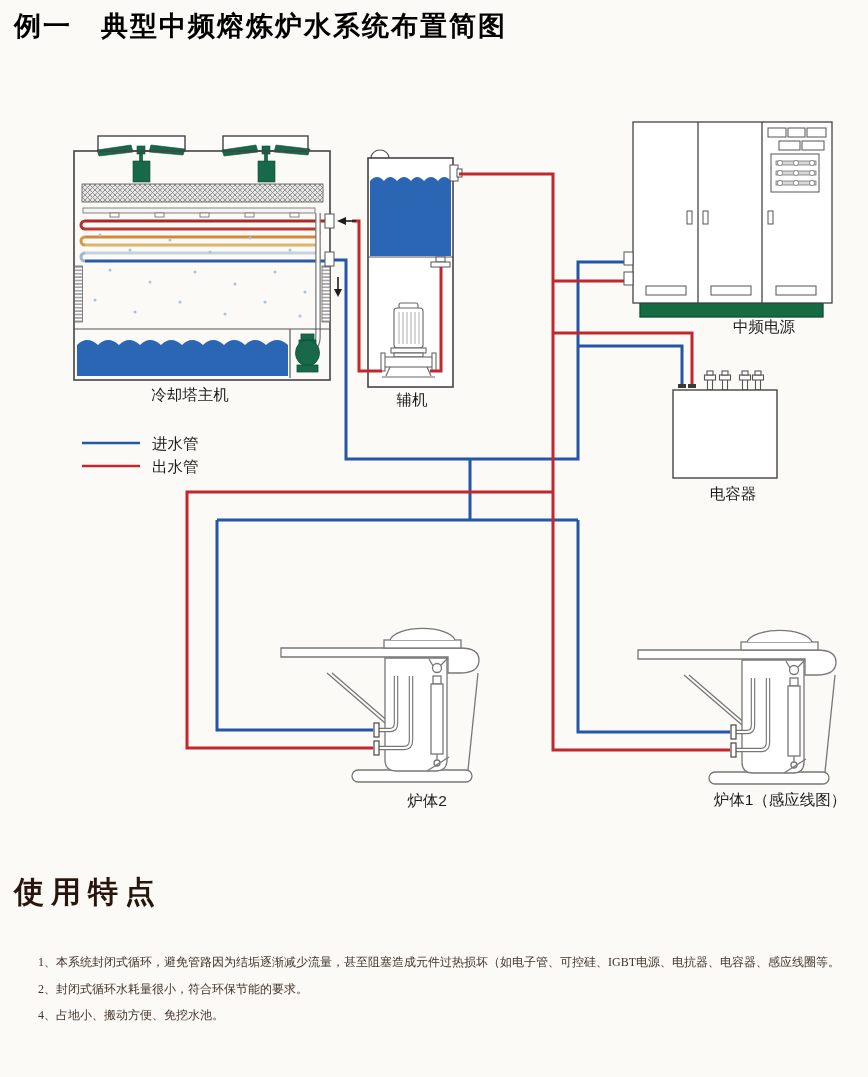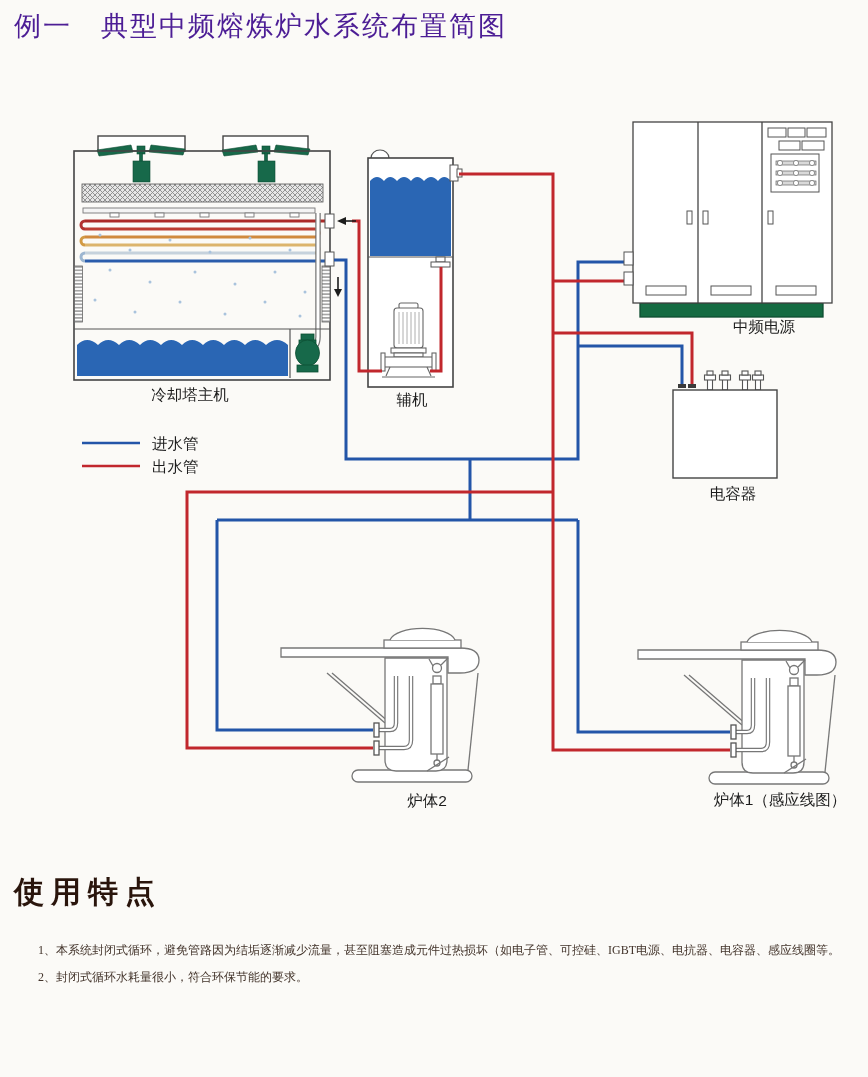--- a/index.html
+++ b/index.html
@@ -1,22 +1,22 @@
 <!DOCTYPE html>
 <html><head>
 <meta charset="utf-8">
 <style>
   html,body{margin:0;padding:0;}
   body{width:868px;height:1077px;position:relative;background:#fbfaf7;overflow:hidden;
        font-family:"Liberation Sans",sans-serif;}
   .page-title{position:absolute;left:14px;top:8px;font-family:"Liberation Serif",serif;
-       font-weight:normal;font-size:27px;letter-spacing:2px;color:#4c1d95;}
+       font-weight:bold;font-size:27px;letter-spacing:2px;color:#000000;}
   #diagram{position:absolute;left:0;top:0;}
   .features{position:absolute;left:14px;top:872px;width:846px;color:#3d2e26;}
-  .features h2{margin:0 0 24px 0;font-family:"Liberation Serif",serif;font-size:30px;
+  .features h2{margin:0 0 36px 0;font-family:"Liberation Serif",serif;font-size:30px;
        letter-spacing:7px;color:#2a150c;}
   .features p{margin:0;font-family:"Liberation Serif",serif;font-size:12px;
        line-height:26.5px;text-indent:2em;color:#42332a;}
   svg text{font-family:"Liberation Sans",sans-serif;font-size:15.5px;fill:#1c1c1c;}
 </style>
 </head>
 <body>
 
 <div class="page-title">例一　典型中频熔炼炉水系统布置简图</div>
 
@@ -277,13 +277,14 @@
   <text x="764" y="332" text-anchor="middle">中频电源</text>
   <text x="733" y="499" text-anchor="middle">电容器</text>
   <text x="427" y="806" text-anchor="middle">炉体2</text>
   <text x="780" y="805" text-anchor="middle">炉体1（感应线图）</text>
 </svg>
 
 <div class="features">
   <h2>使用特点</h2>
   <p>1、本系统封闭式循环，避免管路因为结垢逐渐减少流量，甚至阻塞造成元件过热损坏（如电子管、可控硅、IGBT电源、电抗器、电容器、感应线圈等。</p>
   <p>2、封闭式循环水耗量很小，符合环保节能的要求。</p>
+  <p>4、占地小、搬动方便、免挖水池。</p>
 </div>
 
 </body></html>

